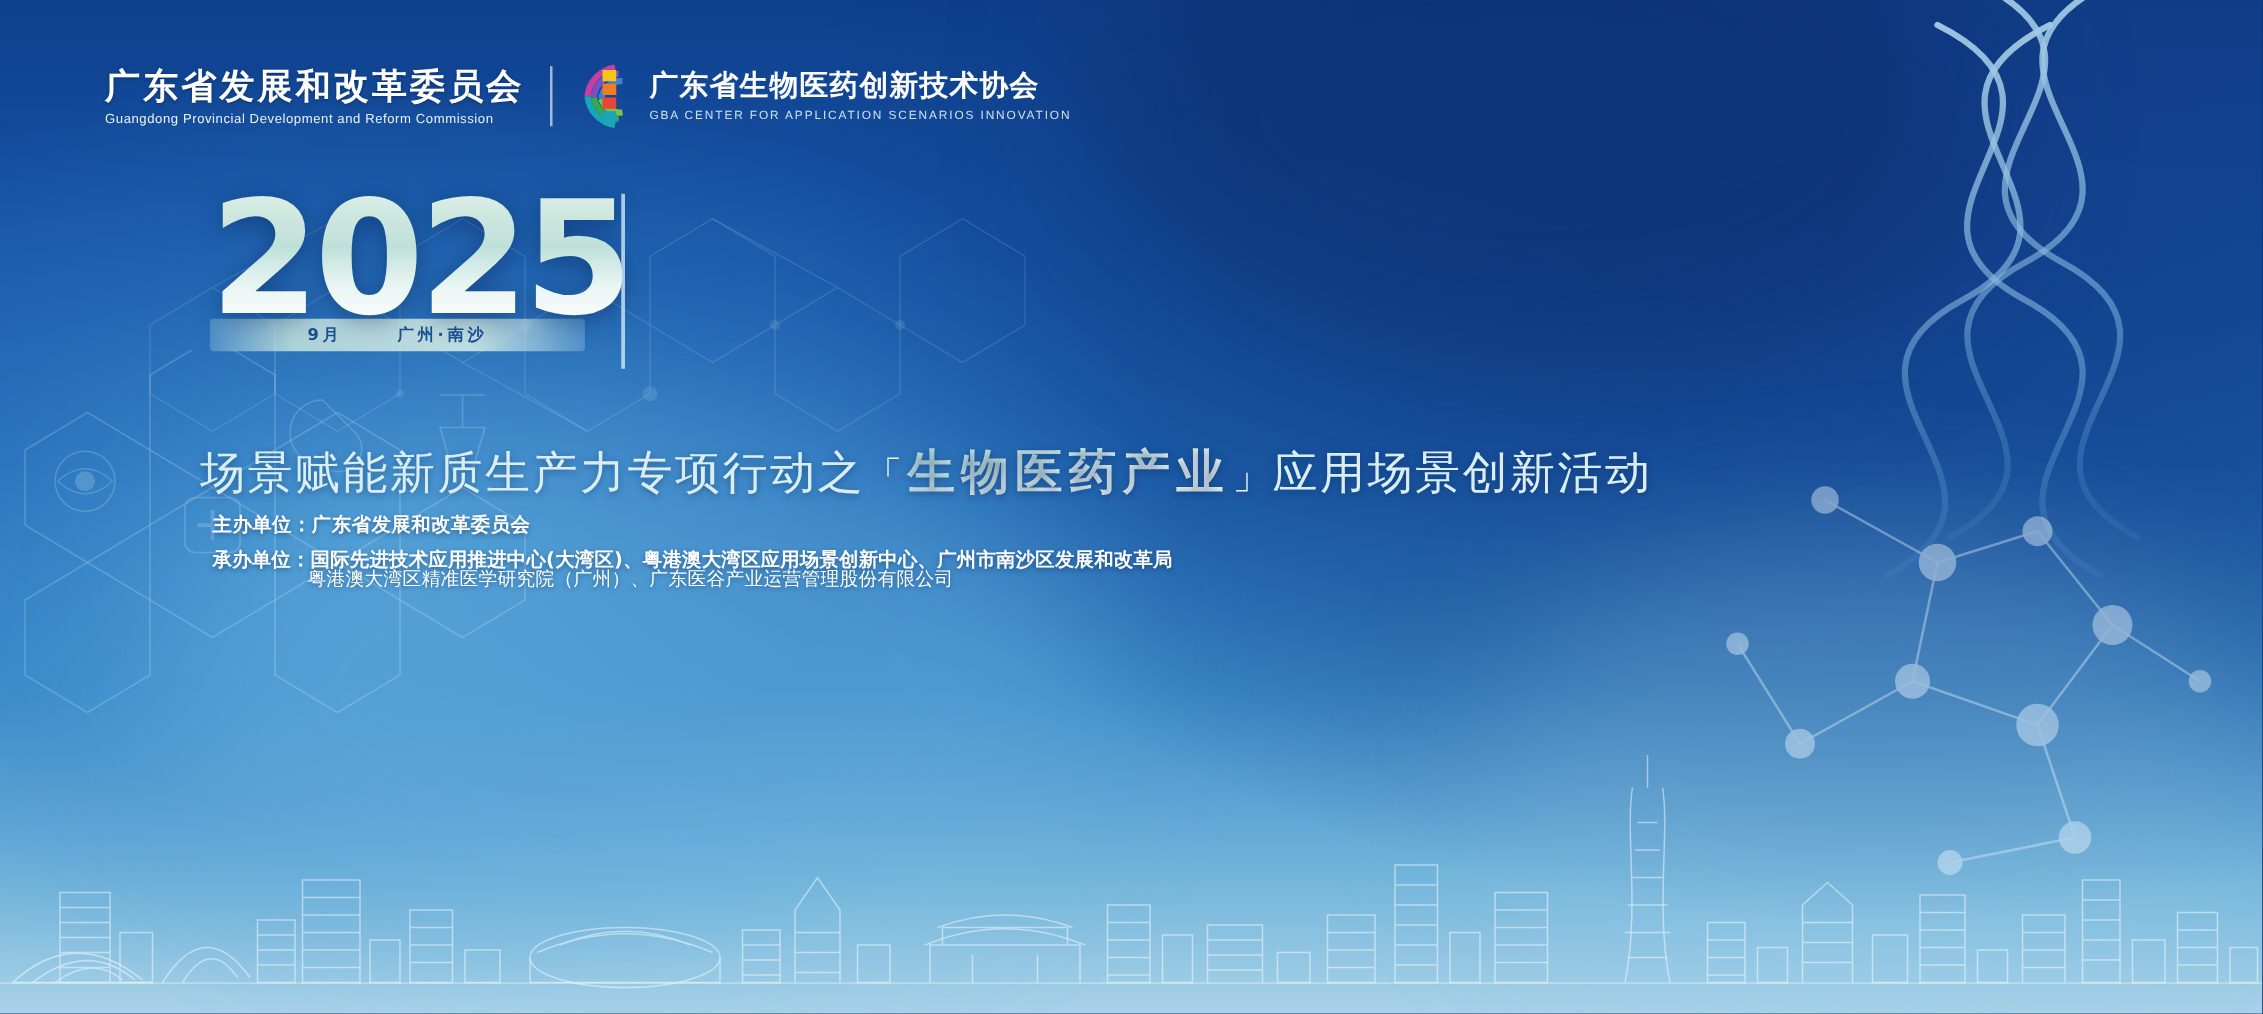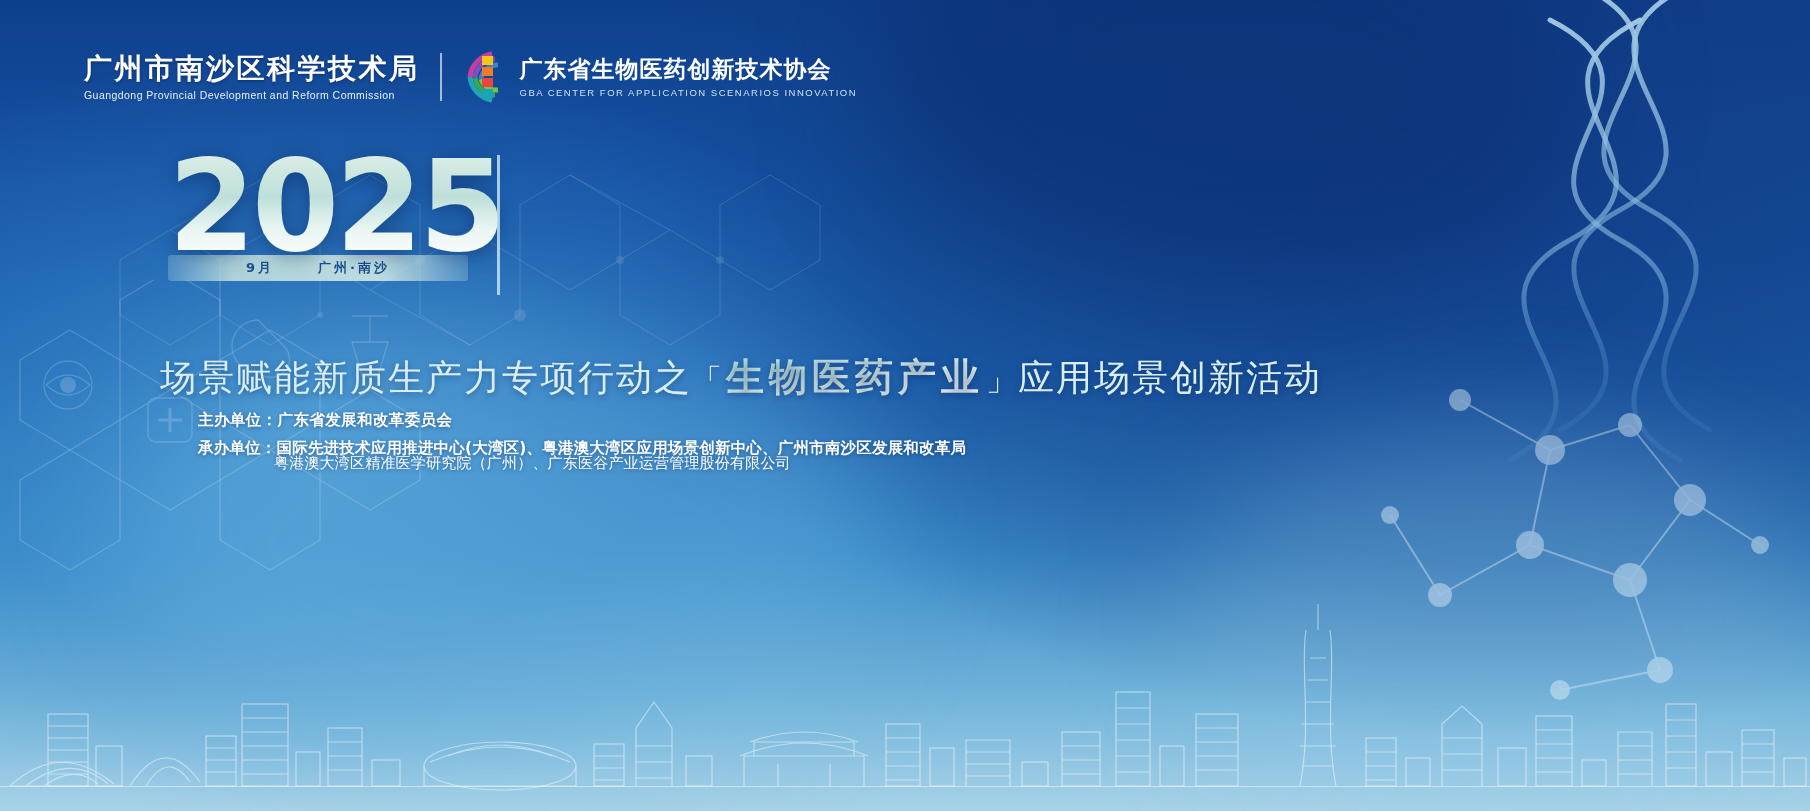--- a/index.html
+++ b/index.html
@@ -85,21 +85,21 @@
   .sub-hi{
     font-family:"DejaVu Serif","Liberation Serif",serif;font-weight:bold;
     font-size:38px;letter-spacing:5px;
     background:linear-gradient(170deg,#aee4e0 0%,#e6f7f3 55%,#ffffff 100%);
     -webkit-background-clip:text;background-clip:text;color:transparent;-webkit-text-fill-color:transparent;
     padding:0 2px;
   }
   .brk{color:#eaf6fa;font-size:30px;}
 
   
-  .credits{position:absolute;left:198px;top:413px;z-index:33;}
+  .credits{position:absolute;left:170px;top:413px;z-index:33;}
   .credits div{
     color:#ffffff;white-space:nowrap;line-height:1.0;
     font-family:"DejaVu Sans","Liberation Sans",sans-serif;
     text-shadow:0 1px 4px rgba(4,30,80,.45);
   }
   .cr-1{font-size:15.5px;font-weight:bold;letter-spacing:.4px;margin-bottom:12px;}
   .cr-2{font-size:15.5px;font-weight:bold;letter-spacing:.2px;}
   .cr-3{font-size:15px;letter-spacing:.2px;margin-bottom:12px;font-weight:400;}
   .cr-4{font-size:15px;letter-spacing:.2px;font-weight:400;padding-left:76px;}
 
@@ -219,21 +219,21 @@
       <circle cx="60" cy="185" r="9"></circle>
       <circle cx="330" cy="340" r="13"></circle>
       <circle cx="230" cy="360" r="10"></circle>
       <circle cx="430" cy="215" r="9"></circle>
     </g>
   </svg>
 
   <div class="logo-bar">
 
     <div>
-      <div class="logo-cn">广州市南沙区科学技术局</div>
+      <div class="logo-cn">广东省发展和改革委员会</div>
       <div class="logo-en">Guangdong Provincial Development and Reform Commission</div>
     </div>
 
     <div class="logo-sep"></div>
 
     <svg class="arc-logo" viewBox="0 0 46 58">
       <g fill="none" stroke-linecap="butt">
         <path d="M30 6  A 26 26 0 0 0 8 29" stroke="#c63fa0" stroke-width="5"></path>
         <path d="M33 11 A 21 21 0 0 0 13 30" stroke="#7a4fc0" stroke-width="5"></path>
         <path d="M36 17 A 16 16 0 0 0 19 31" stroke="#3f7fd4" stroke-width="5"></path>

